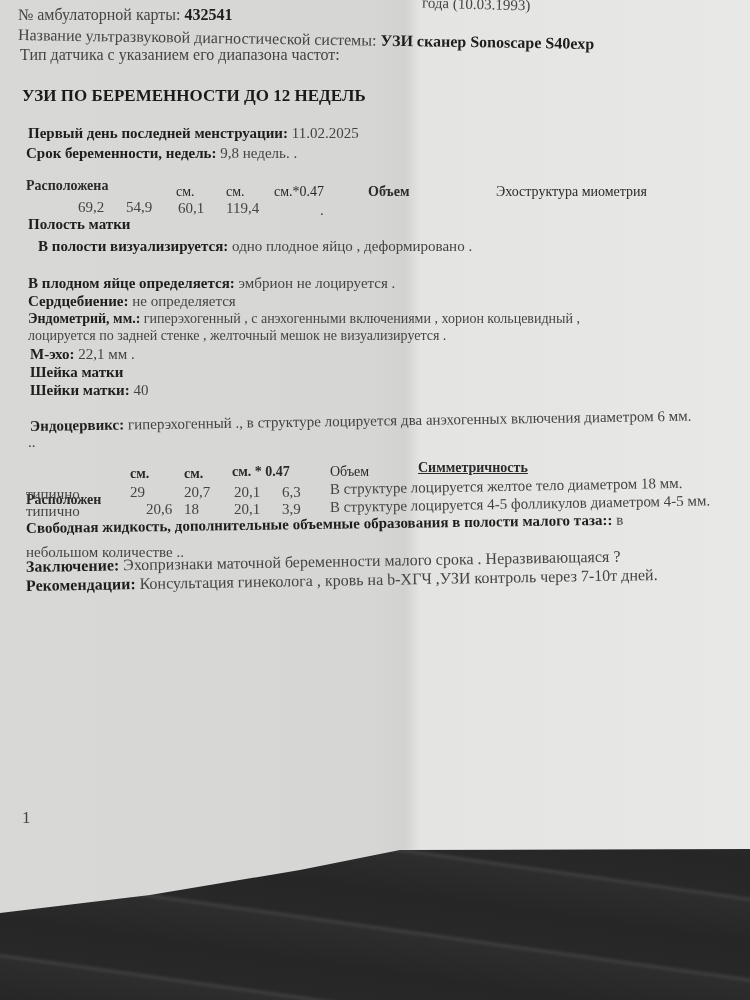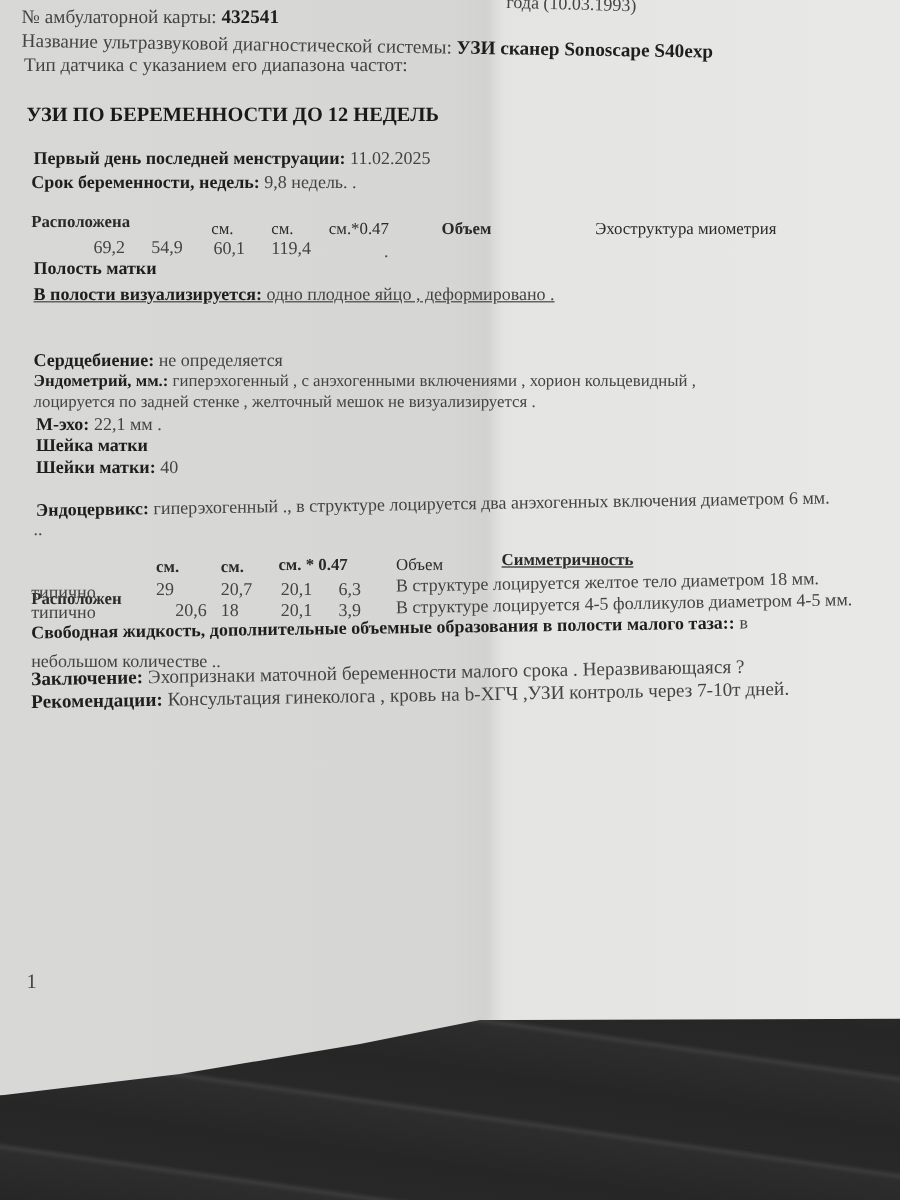--- a/index.html
+++ b/index.html
@@ -63,23 +63,27 @@
     <div class="hcell" style="left:368px; top:184px;">Объем</div>
     <div class="hcell" style="left:496px; top:184px; font-weight:normal;">Эхоструктура миометрия</div>
     <div class="cell" style="left:78px; top:199px;">69,2</div>
     <div class="cell" style="left:126px; top:199px;">54,9</div>
     <div class="cell" style="left:178px; top:200px;">60,1</div>
     <div class="cell" style="left:226px; top:200px;">119,4</div>
     <div class="cell" style="left:320px; top:202px;">.</div>
   </div>
 
   <div class="line b" style="left:28px; top:216px;">Полость матки</div>
-  <div class="line" style="left:28px; top:238px;text-decoration:underline;">
+  <div class="line" style="left:38px; top:238px;">
     <span class="b">В полости визуализируется:</span>
     <span>одно плодное яйцо , деформировано .</span>
+  </div>
+  <div class="line" style="left:28px; top:275px;">
+    <span class="b">В плодном яйце определяется:</span>
+    <span>эмбрион не лоцируется .</span>
   </div>
   <div class="line" style="left:28px; top:293px;text-align:right;">
     <span class="b">Сердцебиение:</span>
     <span>не определяется</span>
   </div>
   <div class="line" style="left:28px; top:311px; font-size:14px;">
     <span class="b">Эндометрий, мм.:</span>
     <span>гиперэхогенный , с анэхогенными включениями ,  хорион кольцевидный ,</span>
   </div>
   <div class="line" style="left:28px; top:328px; font-size:14px;">

